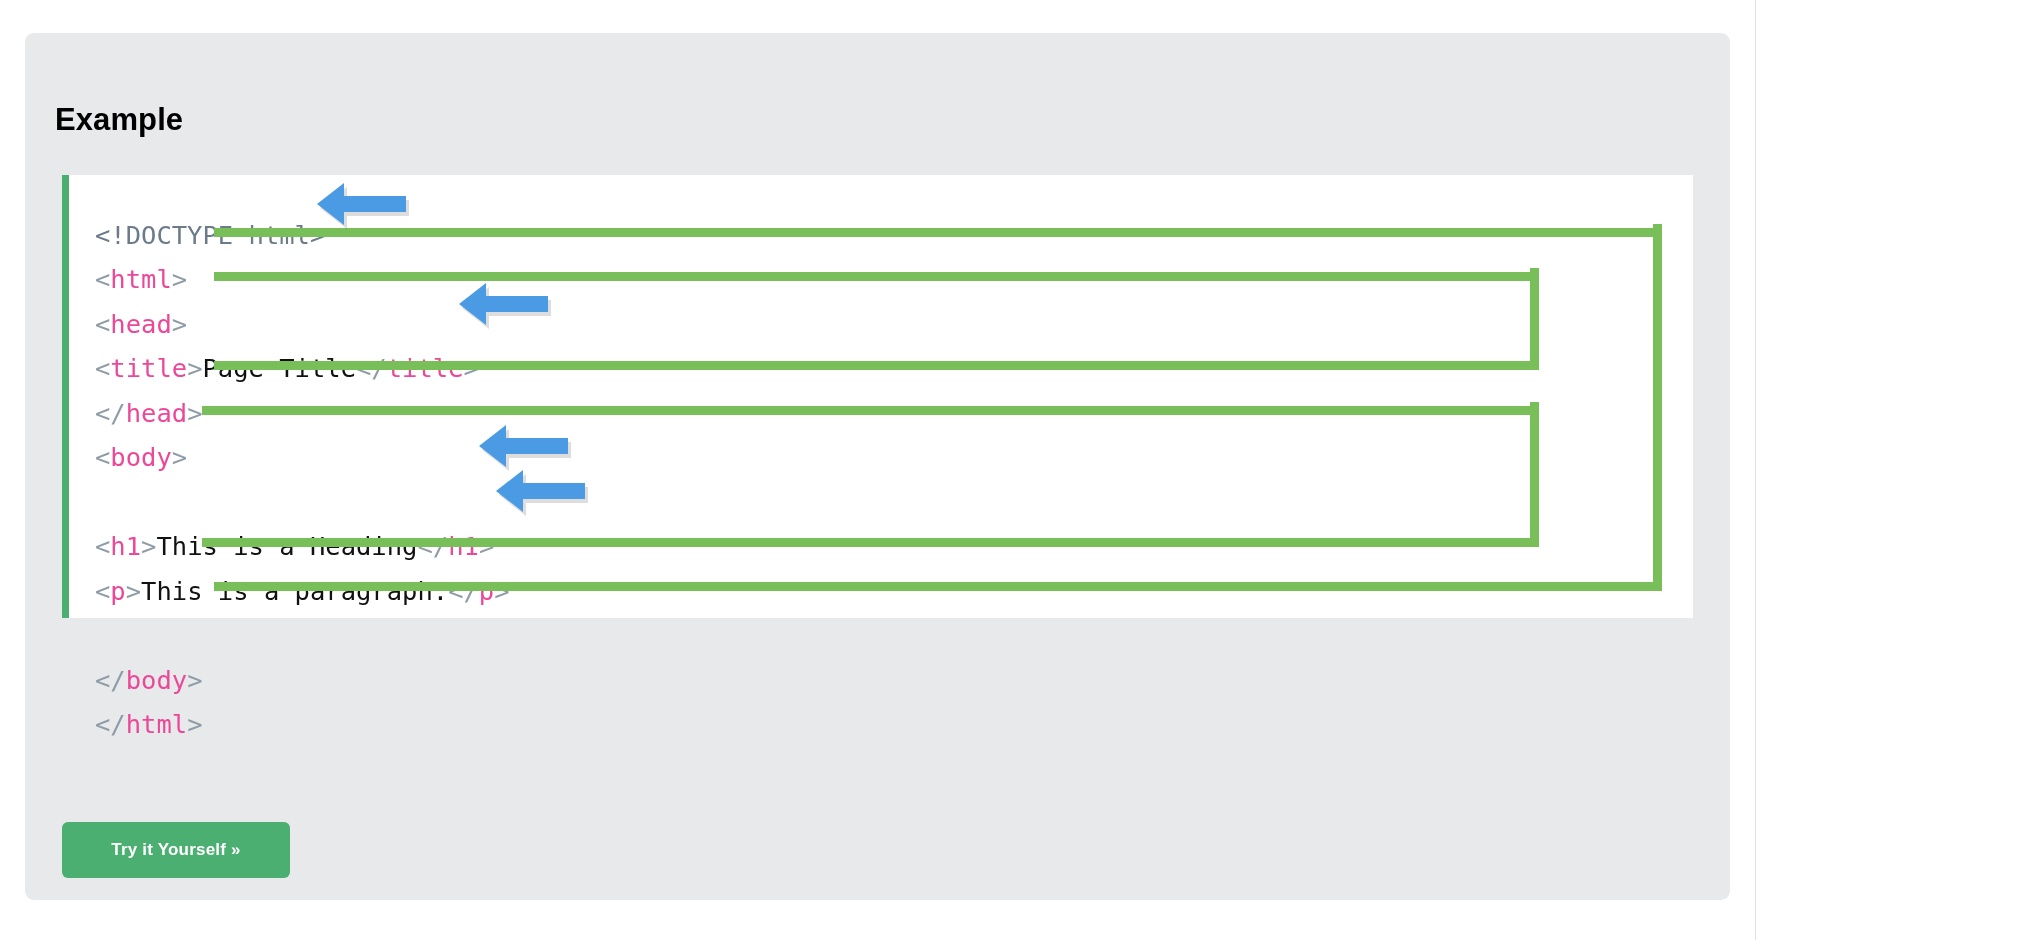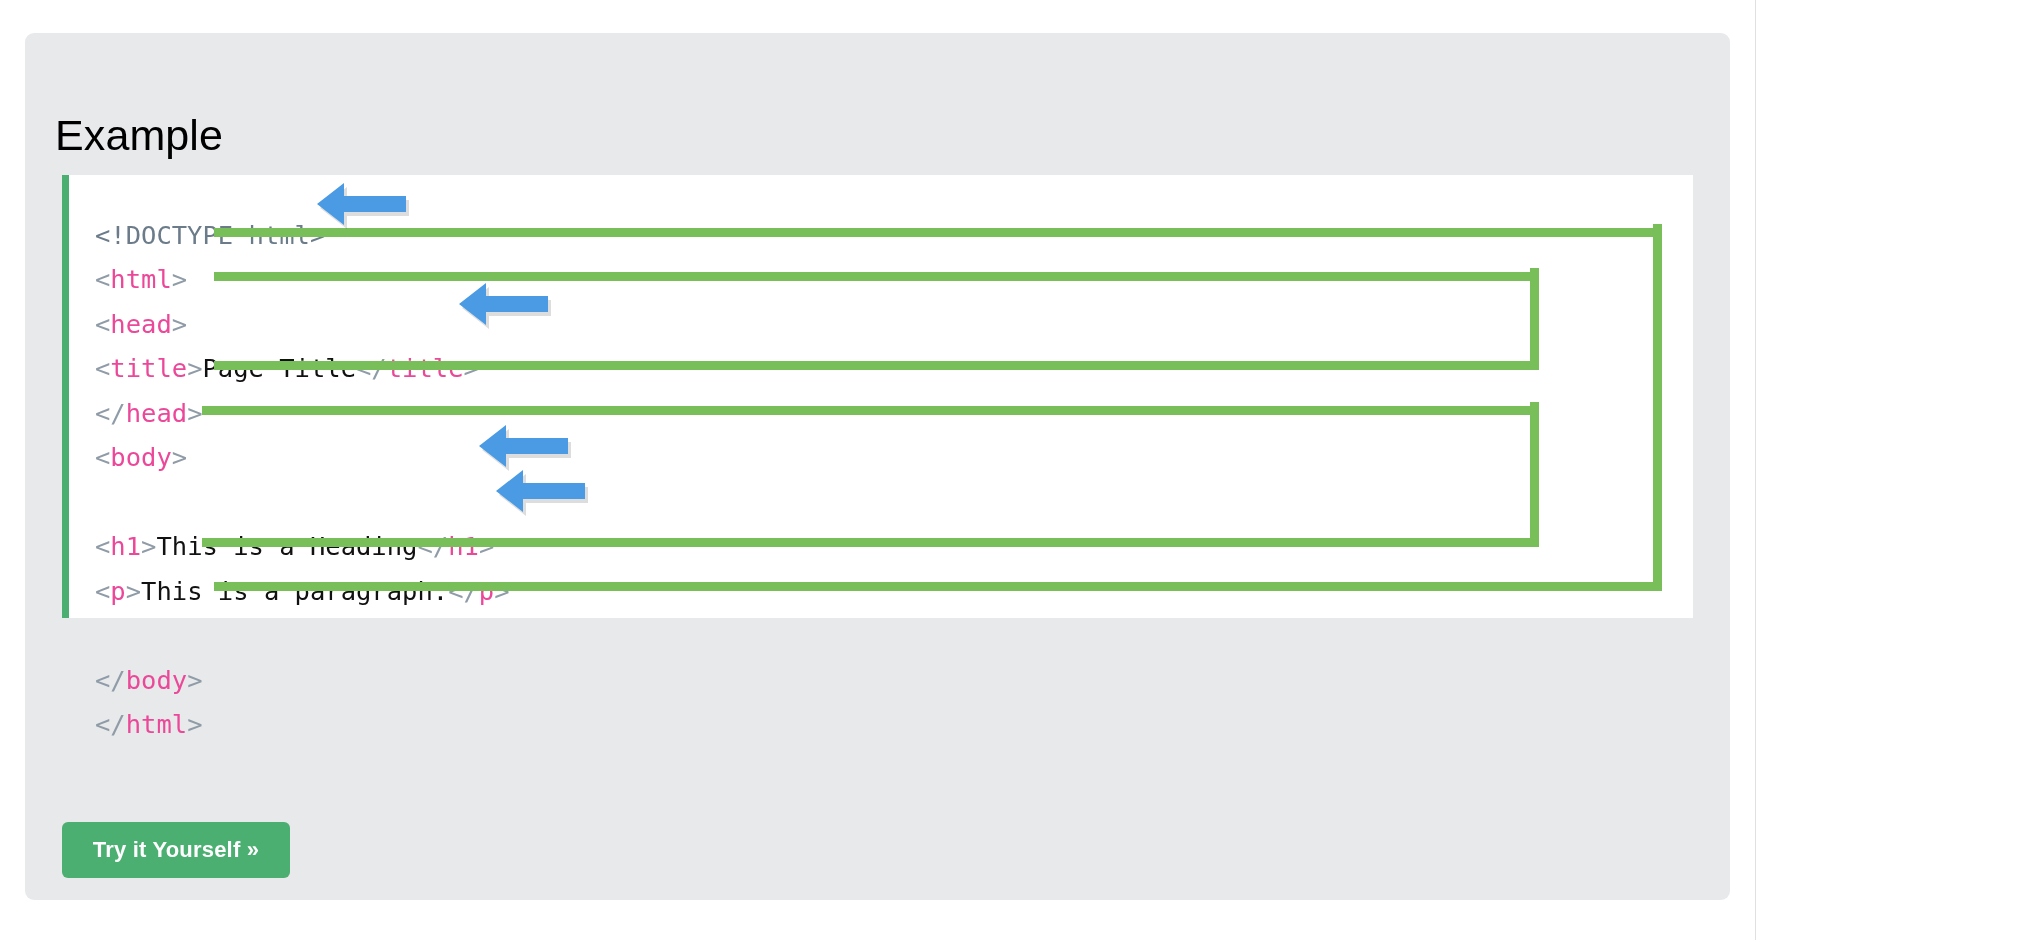--- a/index.html
+++ b/index.html
@@ -34,22 +34,22 @@
     width: 1705px;
     height: 867px;
     background: #e7e9eb;
     border-radius: 9px;
   }
 
   .example-title {
     position: absolute;
     left: 30px;
     top: 45px;
-    font-size: 43px;
-    font-weight: 400;
+    font-size: 31px;
+    font-weight: 700;
     color: #000000;
     letter-spacing: 0.1px;
     line-height: 1;
   }
 
   
   .code-box {
     position: absolute;
     left: 37px;
     top: 142px;
@@ -97,21 +97,21 @@
     position: absolute;
     left: 37px;
     top: 789px;
     width: 228px;
     height: 56px;
     background: #4CAF72;
     border: none;
     border-radius: 6px;
     color: #ffffff;
     font-family: "Liberation Sans", sans-serif;
-    font-size: 22px;
+    font-size: 17px;
     font-weight: bold;
     letter-spacing: 0.2px;
     cursor: pointer;
     padding: 0;
   }
 </style>
 </head>
 <body>
 
 <div id="root">

